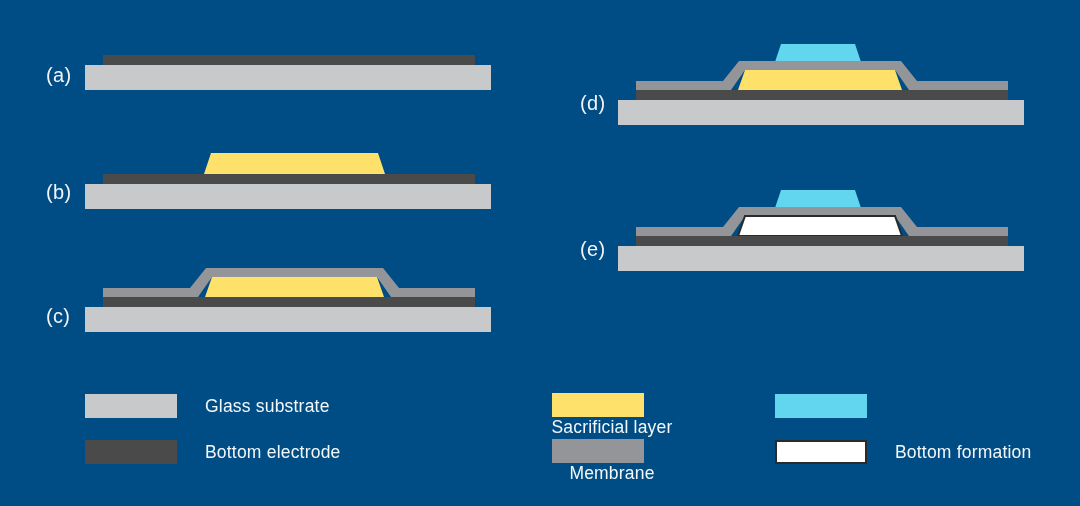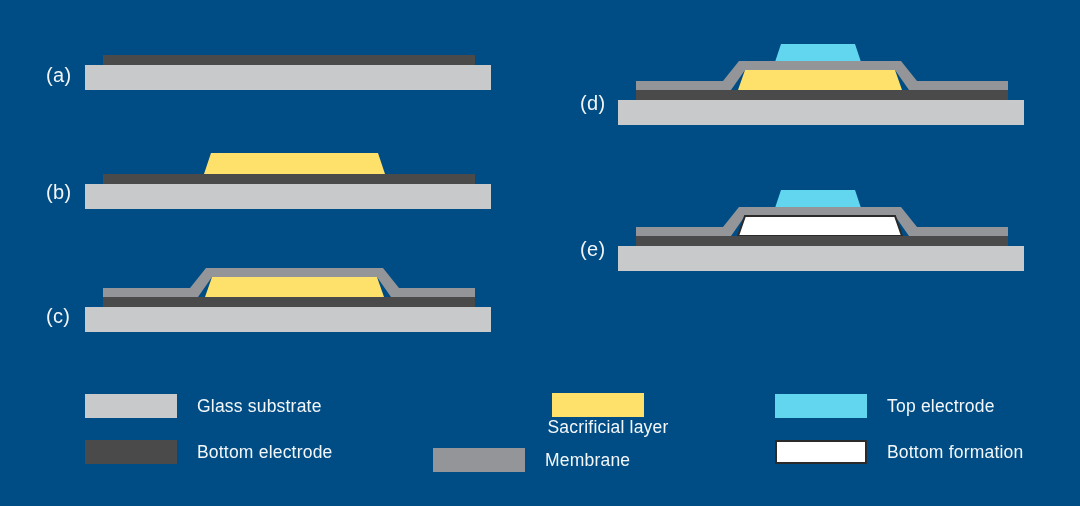--- a/index.html
+++ b/index.html
@@ -59,21 +59,21 @@
   .swatch {
     width: 92px;
     height: 24px;
     box-sizing: border-box;
     flex: 0 0 auto;
   }
   .legend-text {
     color: #f4f7f9;
     font-size: 17.5px;
     font-family: "Liberation Sans", sans-serif;
-    margin-left: 20px;
+    margin-left: 28px;
     white-space: nowrap;
     letter-spacing: 0.2px;
   }
 </style>
 </head>
 <body>
 
 <div id="figure">
 
   <svg id="diagram-svg" viewBox="0 0 1080 506" xmlns="http://www.w3.org/2000/svg">
@@ -131,30 +131,29 @@
         <span class="swatch" style="background:#4a4a4a;"></span>
         <span class="legend-text">Bottom electrode</span>
       </div>
     </div>
 
     <div class="legend-col" style="left:348px;">
       <div class="legend-row" style="top:0px;flex-direction:column;">
         <span class="swatch" style="background:#fde16a;"></span>
         <span class="legend-text">Sacrificial layer</span>
       </div>
-      <div class="legend-row" style="top:54px;">
+      <div class="legend-row" style="top:46px;flex-direction:column;">
         <span class="swatch" style="background:#939598;"></span>
         <span class="legend-text">Membrane</span>
       </div>
     </div>
 
     <div class="legend-col" style="left:690px;">
       <div class="legend-row" style="top:0px;">
         <span class="swatch" style="background:#63d6ef;"></span>
-        <span class="legend-text">Top electrode</span>
       </div>
       <div class="legend-row" style="top:46px;">
         <span class="swatch" style="background:#ffffff; border:2px solid #2b2b2b;"></span>
         <span class="legend-text">Bottom formation</span>
       </div>
     </div>
 
   </div>
 </div>
 

